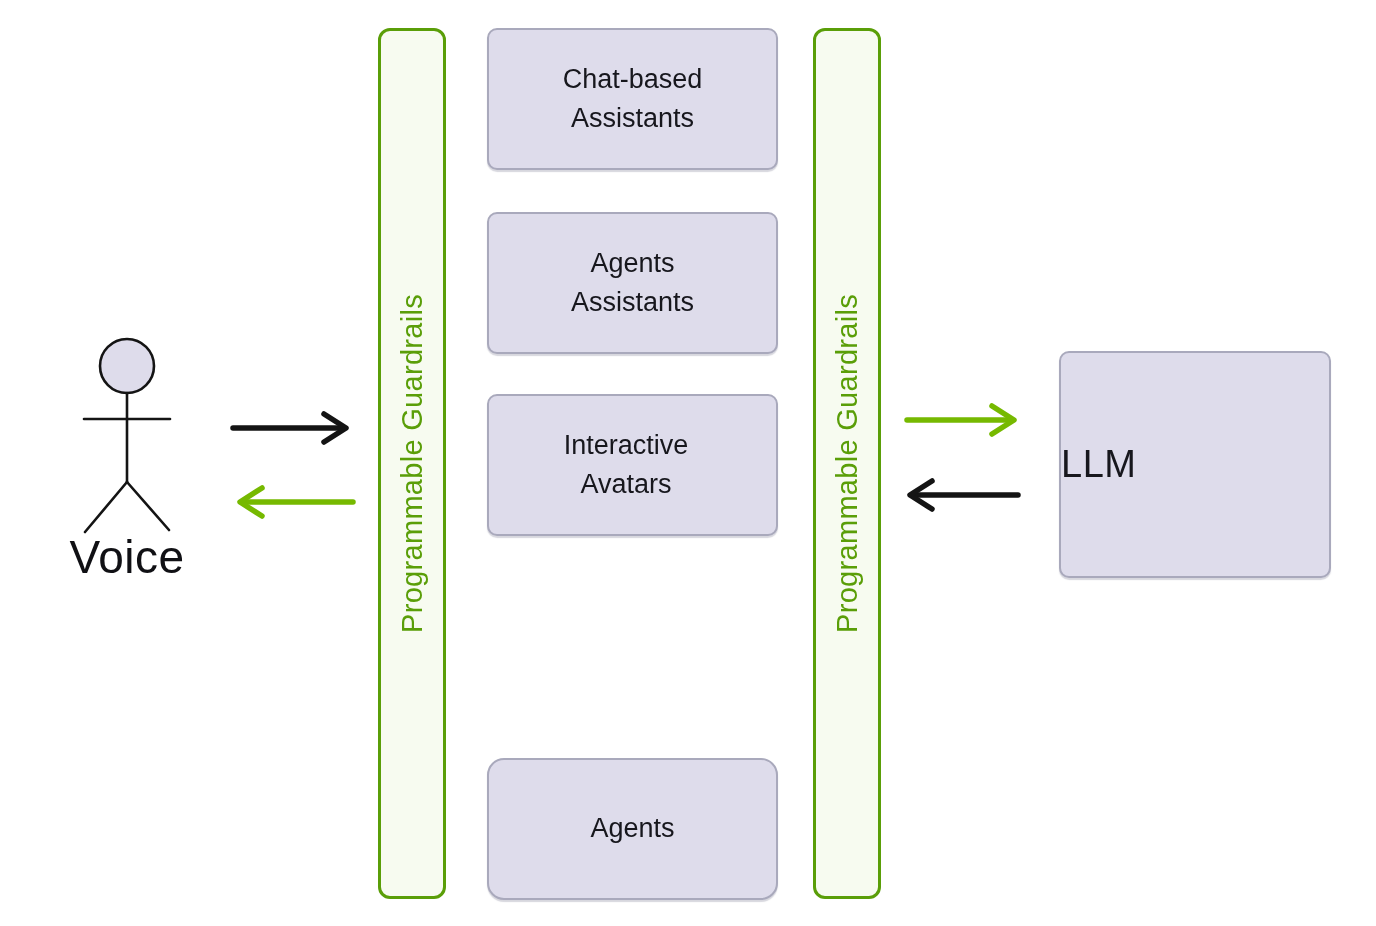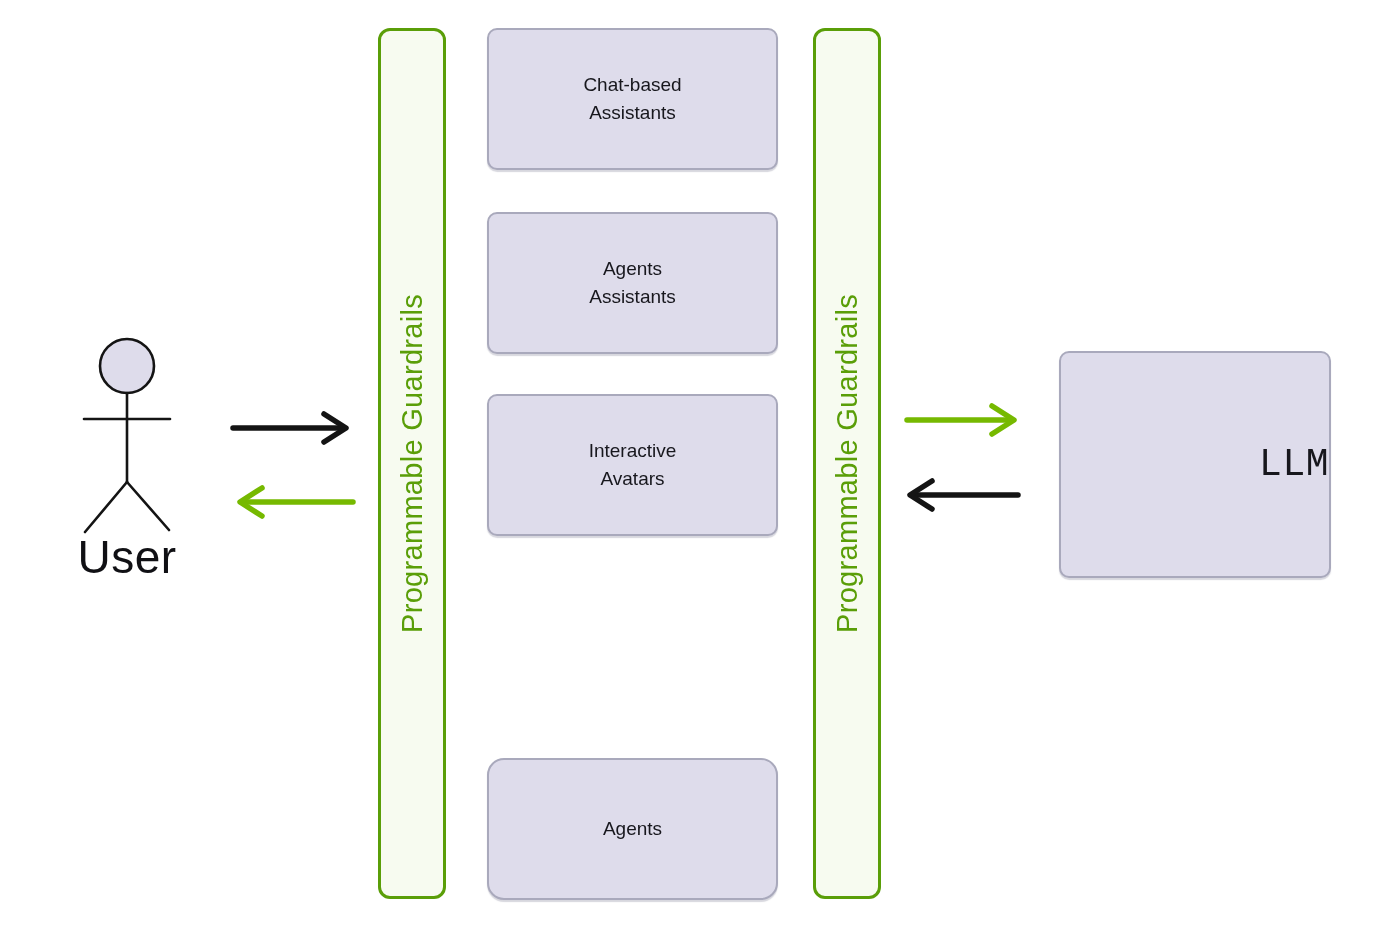--- a/index.html
+++ b/index.html
@@ -88,69 +88,68 @@
     width: 291px;
     height: 142px;
     background: var(--box-fill);
     border: 2.5px solid var(--box-border);
     border-radius: 10px;
     box-shadow: 0 2px 1px rgba(140, 140, 160, 0.35);
     display: flex;
     align-items: center;
     justify-content: center;
     text-align: center;
-    font-size: 19px;
+    font-size: 27px;
     line-height: 1.45;
     color: var(--text-dark);
     white-space: pre-line;
     padding: 8px 20px;
   }
   .channel-1 { top: 28px; }
   .channel-2 { top: 212px; }
-  .channel-3 { top: 394px; }
+  .channel-3 { top: 394px; padding-left: 7px; }
   .channel-4 { top: 576px; }
   .channel-5 { top: 758px; border-radius: 17px; }
 
   
   .llm-box {
     position: absolute;
     left: 1059px;
     top: 351px;
     width: 272px;
     height: 227px;
     background: var(--box-fill);
     border: 2.5px solid var(--box-border);
     border-radius: 10px;
     box-shadow: 0 2px 1px rgba(140, 140, 160, 0.35);
     display: flex;
     align-items: center;
-    justify-content: flex-end;
+    justify-content: flex-start;
     font-size: 38px;
     color: var(--text-dark);
     letter-spacing: 0.5px;
-    font-family: Liberation Mono, monospace;
   }
 
   
   .stick-line { stroke: #141414; stroke-width: 2.6; stroke-linecap: round; fill: none; }
   .stick-head { fill: var(--box-fill); stroke: #141414; stroke-width: 2.6; }
 </style>
 </head>
 <body>
 
 <div class="canvas">
 
   <svg class="user-figure" viewBox="0 0 140 200" width="140" height="200">
     <circle class="stick-head" cx="70" cy="30" r="27"></circle>
     <line class="stick-line" x1="70" y1="57" x2="70" y2="146"></line>
     <line class="stick-line" x1="27" y1="83" x2="113" y2="83"></line>
     <line class="stick-line" x1="70" y1="146" x2="28" y2="196"></line>
     <line class="stick-line" x1="70" y1="146" x2="112" y2="194"></line>
   </svg>
-  <div class="user-label">User</div>
+  <div class="user-label">Voice</div>
 
   <svg class="arrow arrow-black" style="left:228px; top:410px" width="130" height="36">
     <line x1="5" y1="18" x2="114" y2="18"></line>
     <polyline points="96,4 118,18 96,32"></polyline>
   </svg>
   <svg class="arrow arrow-green" style="left:228px; top:484px" width="130" height="36">
     <line x1="125" y1="18" x2="16" y2="18"></line>
     <polyline points="34,4 12,18 34,32"></polyline>
   </svg>
 

